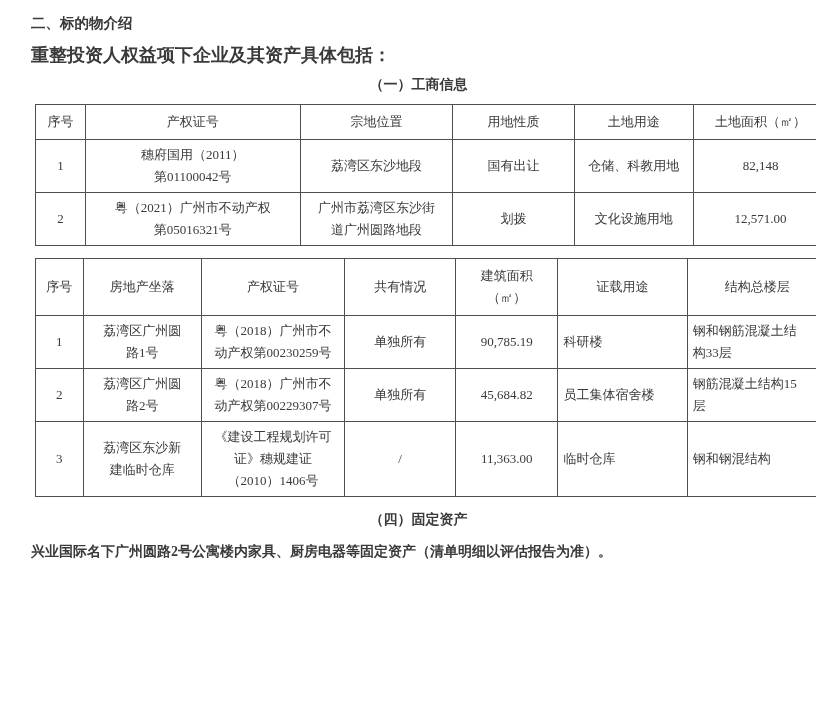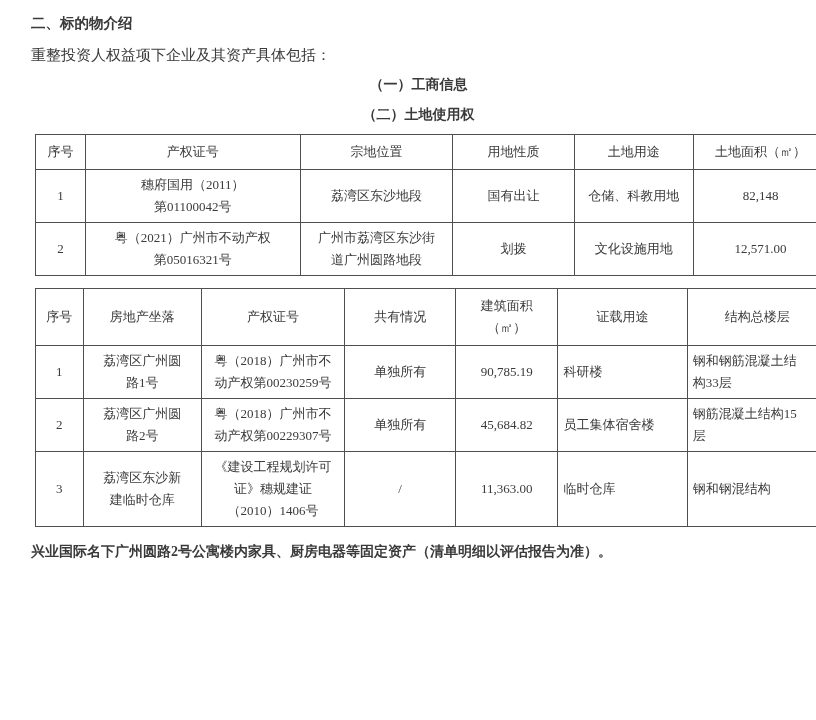--- a/index.html
+++ b/index.html
@@ -17,22 +17,22 @@
     overflow: hidden;
     background: #ffffff;
   }
   .doc-title {
     font-size: 14.5px;
     font-weight: bold;
     line-height: 22px;
     margin-bottom: 10px;
   }
   .intro {
-    font-size: 15px;
-    font-weight: normal;
+    font-size: 18px;
+    font-weight: bold;
     line-height: 22px;
     margin-bottom: 8px;
   }
   .section-heading {
     font-size: 14px;
     font-weight: bold;
     line-height: 22px;
     margin: 8px 0 8px 0;
     text-align: center;
   }
@@ -92,21 +92,20 @@
 
 <div class="page">
 
   <div class="doc-title">二、标的物介绍</div>
 
   <div class="intro">重整投资人权益项下企业及其资产具体包括：</div>
 
   <div class="section-heading">（一）工商信息</div>
 
 
-  <div class="section-heading">（二）土地使用权</div>
 
   <table class="doc-table" id="land-table">
     <colgroup>
       <col class="c0">
         <col class="c1">
         <col class="c2">
       <col class="c3">
         <col class="c4">
         <col class="c5">
     </colgroup>
@@ -199,16 +198,17 @@
 证》穗规建证
 （2010）1406号</td>
           <td>/</td>
           <td>11,363.00</td>
           <td>临时仓库</td>
           <td>钢和钢混结构</td>
         </tr>
       </tbody>
   </table>
 
+  <div class="section-heading">（四）固定资产</div>
 
   <p class="para">兴业国际名下广州圆路2号公寓楼内家具、厨房电器等固定资产（清单明细以评估报告为准）。</p>
 
 </div>
 
 </body></html>

